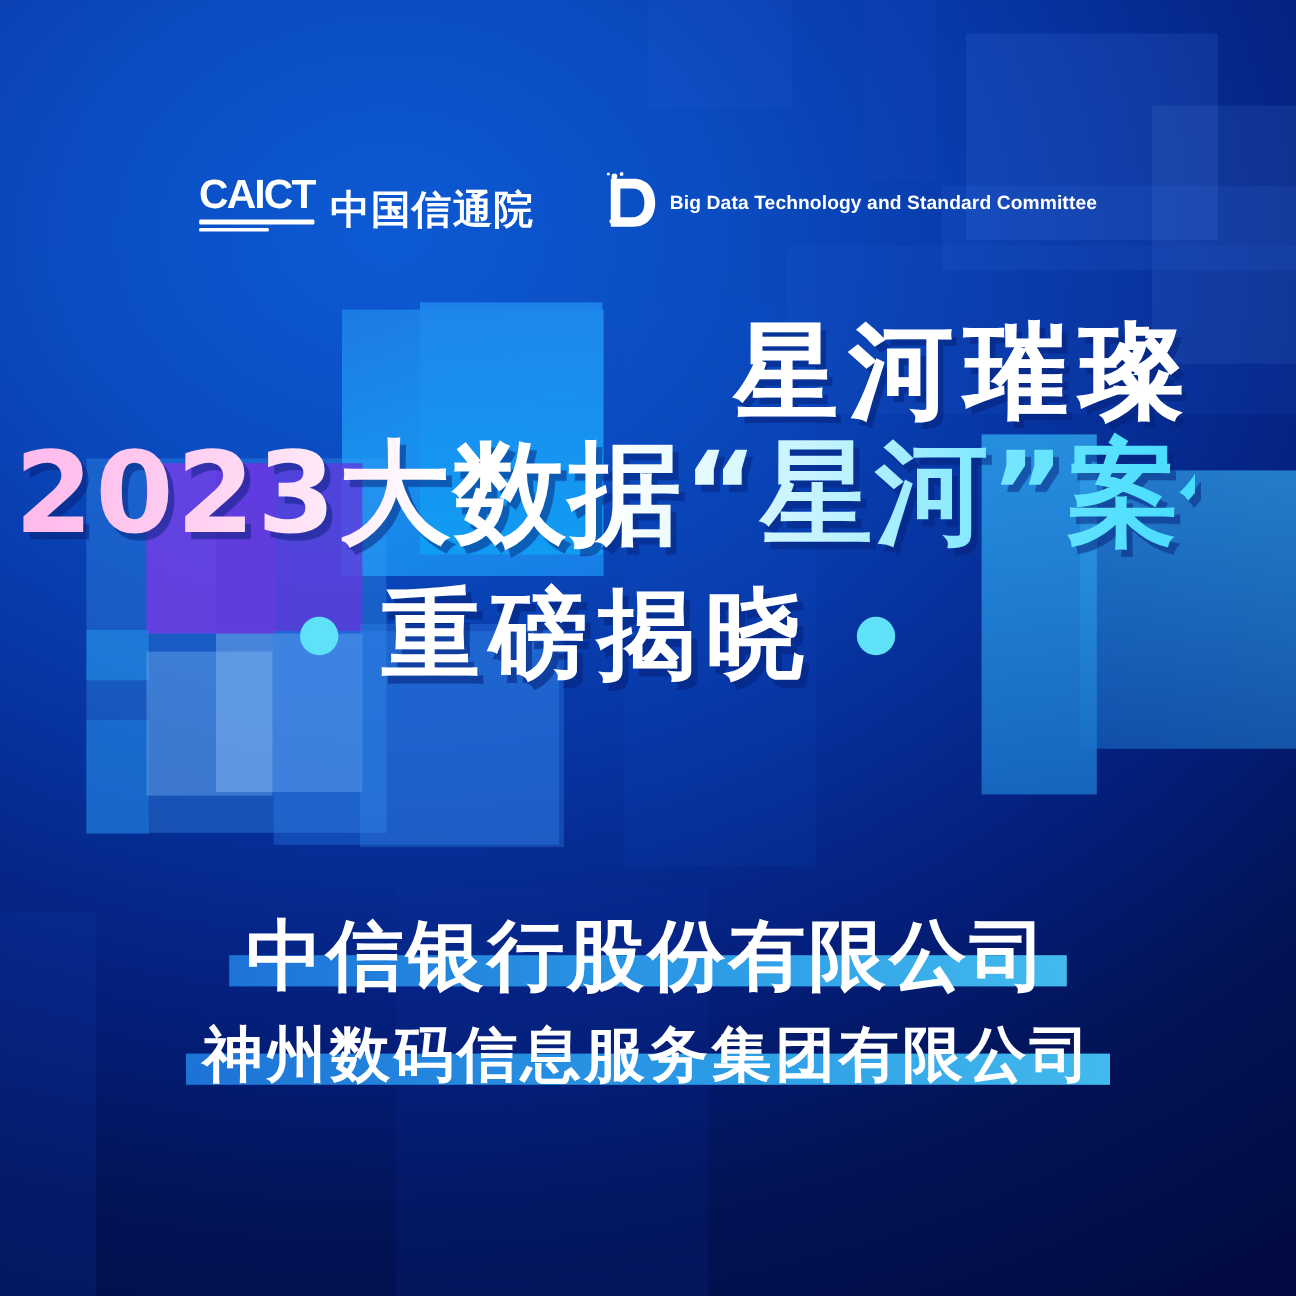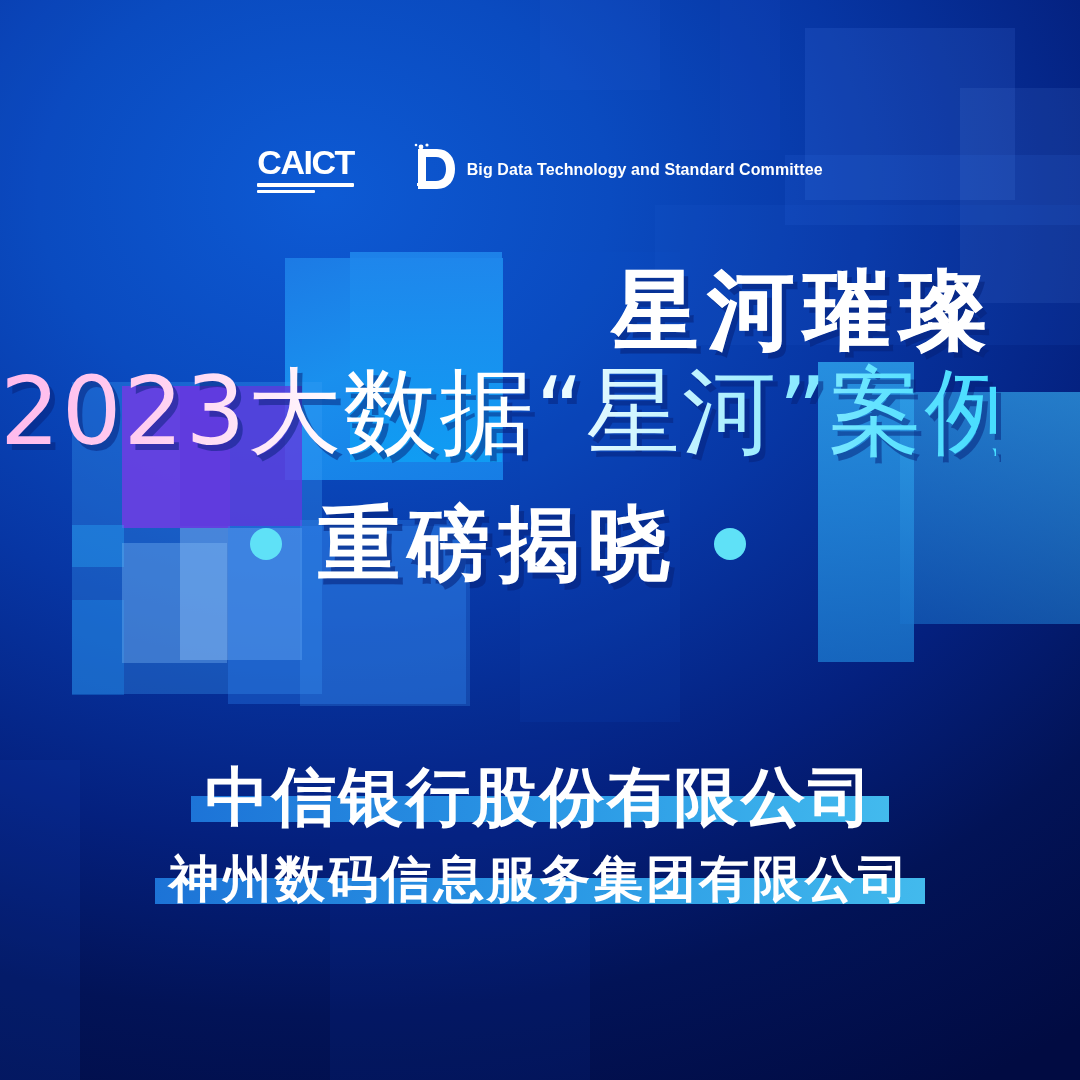--- a/index.html
+++ b/index.html
@@ -81,27 +81,28 @@
   .l1{
     font-family:"DejaVu Sans","Liberation Sans",sans-serif;
     font-weight:900;font-size:86px;line-height:96px;letter-spacing:10px;
     color:#ffffff;
     text-shadow:5px 6px 0 rgba(6,32,120,.55);
     -webkit-text-stroke:1px #fff;
   }
   .l2{
     margin-top:2px;
     font-family:"DejaVu Sans","Liberation Sans",sans-serif;
-    font-weight:400;font-size:94px;line-height:104px;letter-spacing:2px;
+    font-weight:700;font-size:94px;line-height:104px;letter-spacing:2px;
     background:linear-gradient(90deg,#ffb9ec 0%,#ffcdf0 14%,#ffffff 36%,#ffffff 50%,#bdf2ff 70%,#63e3ff 88%,#46dcff 100%);
     -webkit-background-clip:text;background-clip:text;color:transparent;
     filter:drop-shadow(5px 6px 0 rgba(6,32,120,.50));
     white-space:nowrap;
-  }
-  .l3wrap{margin-top:34px;display:flex;align-items:center;justify-content:center;gap:36px;}
+    margin-left:12px;
+  }
+  .l3wrap{margin-top:20px;display:flex;align-items:center;justify-content:center;gap:36px;}
   .dot{width:32px;height:32px;border-radius:50%;background:#5fe1f7;flex:0 0 auto;}
   .l3{
     font-family:"DejaVu Sans","Liberation Sans",sans-serif;
     font-weight:900;font-size:82px;line-height:92px;letter-spacing:8px;
     color:#ffffff;text-shadow:5px 6px 0 rgba(6,32,120,.55);
   }
 
   
   .winners{position:absolute;left:0;top:768px;width:1080px;text-align:center;}
   .wrow{position:relative;display:inline-block;margin:0 auto;}
@@ -146,20 +147,21 @@
   <div class="bgblk g24"></div>
 
   <div class="logos">
 
     <div class="logo-caict">
       <div class="caict-mark">
         <div class="caict-word">CAICT</div>
         <div class="caict-rule"></div>
         <div class="caict-rule b"></div>
       </div>
+      <div class="caict-cn">中国信通院</div>
     </div>
 
     <div class="logo-bdtsc">
       <div class="d-mark">
         <svg width="46" height="52" viewBox="0 0 46 52">
           <path d="M8 6 H27 C39 6 45 15 45 26 C45 37 39 46 27 46 H8 Z
                    M16 14 V38 H26 C33 38 36 33 36 26 C36 19 33 14 26 14 Z" fill="#ffffff" fill-rule="evenodd"></path>
           <circle cx="11" cy="4" r="2.4" fill="#ffffff"></circle>
           <circle cx="17" cy="2" r="1.6" fill="#ffffff"></circle>
           <circle cx="6" cy="2" r="1.3" fill="#ffffff"></circle>

